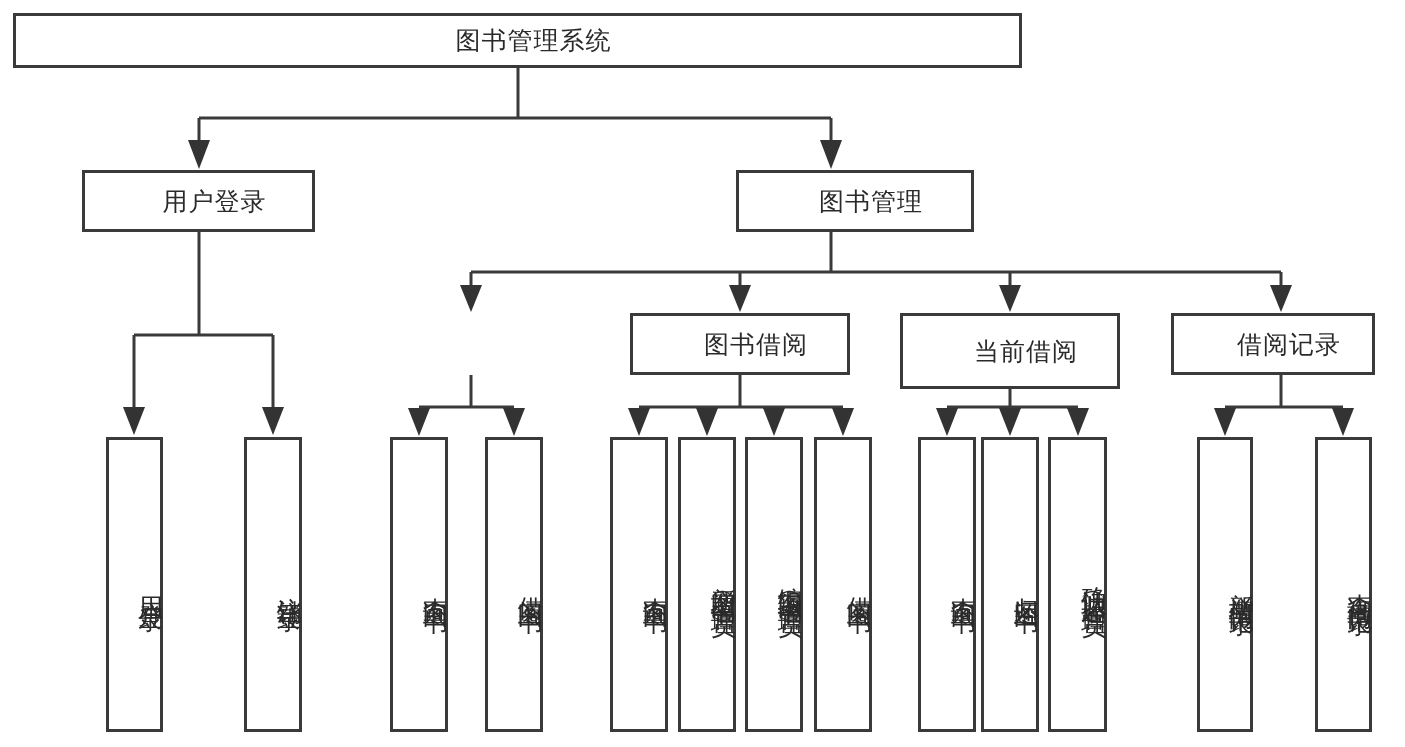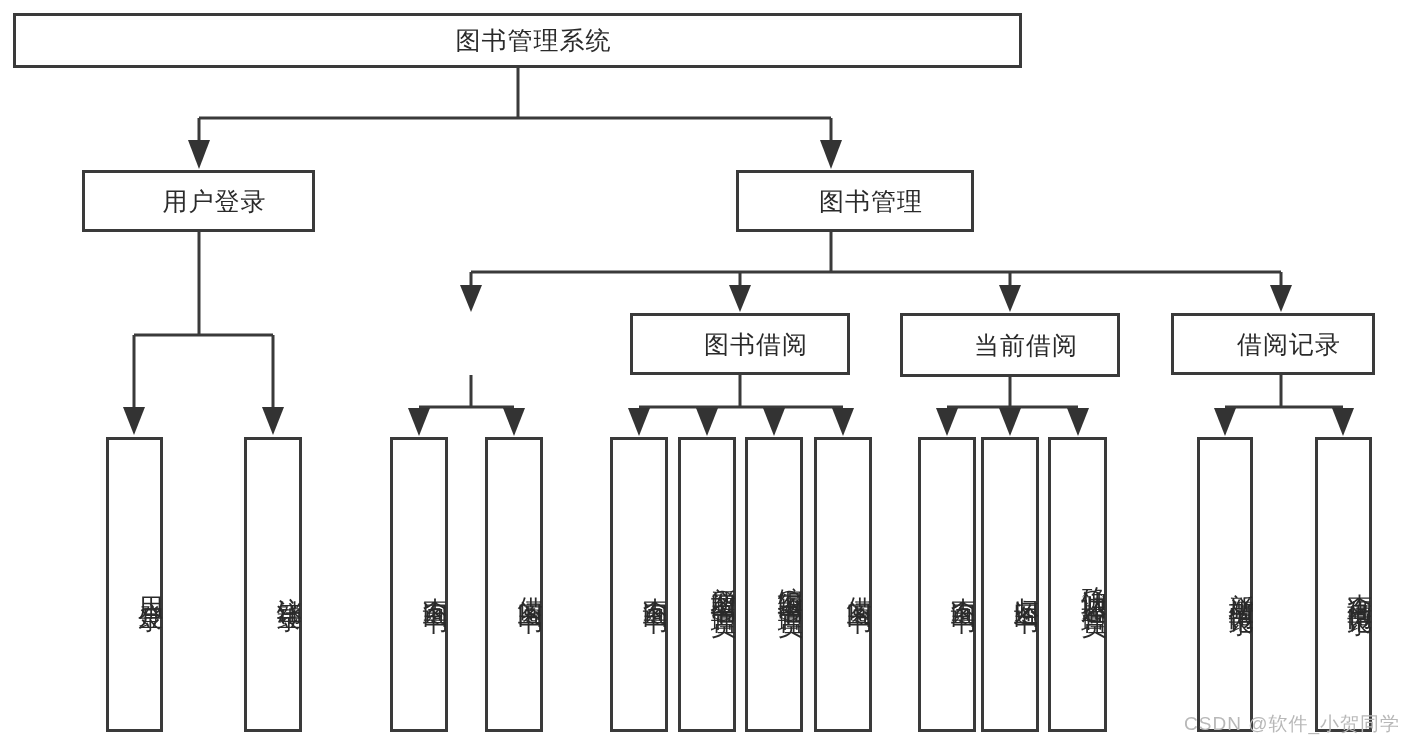--- a/index.html
+++ b/index.html
@@ -124,21 +124,21 @@
   <div class="box h" style="left:82px; top:170px; width:233px; height:62px;">
     <span>用户登录</span>
   </div>
   <div class="box h" style="left:712px; top:170px; width:238px; height:62px;margin-left:24px;">
     <span>图书管理</span>
   </div>
 
   <div class="box h" style="left:630px; top:313px; width:220px; height:62px;">
     <span>图书借阅</span>
   </div>
-  <div class="box h" style="left:900px; top:313px; width:220px; height:64px;">
+  <div class="box h" style="left:900px; top:313px; width:220px; height:76px;">
     <span>当前借阅</span>
   </div>
   <div class="box h" style="left:1171px; top:313px; width:204px; height:62px;">
     <span>借阅记录</span>
   </div>
 
   <div class="box v" style="left:106px; top:437px; width:57px; height:295px;">
     <span>用户登录</span>
   </div>
   <div class="box v" style="left:244px; top:437px; width:58px; height:295px;">
@@ -175,15 +175,14 @@
     <span>确认归还（管理员）</span>
   </div>
 
   <div class="box v" style="left:1197px; top:437px; width:56px; height:295px;">
     <span>新增借阅记录</span>
   </div>
   <div class="box v" style="left:1315px; top:437px; width:57px; height:295px;">
     <span>查询借阅记录</span>
   </div>
 
-  <div class="watermark">CSDN @软件_小贺同学</div>
 
 </div>
 
 </body></html>

